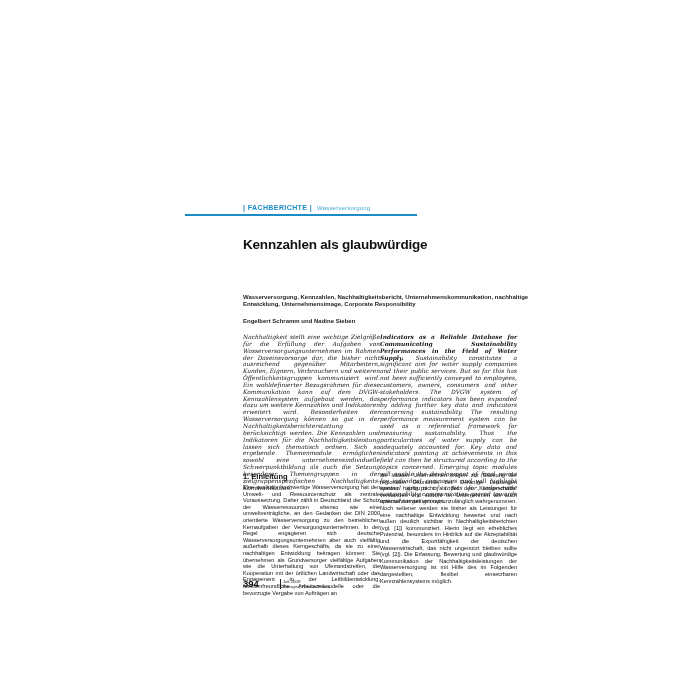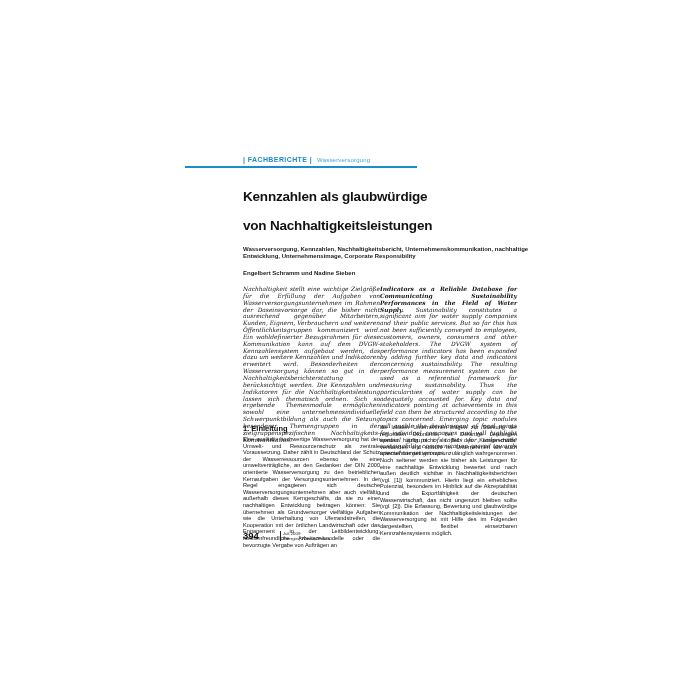--- a/index.html
+++ b/index.html
@@ -3,20 +3,21 @@
 <meta charset="utf-8">
 <style>
   html, body { margin: 0; padding: 0; background: #ffffff; }
   #canvas {
     position: relative;
     width: 700px; height: 620px;
     background: #ffffff;
     font-family: "Liberation Sans", sans-serif;
     color: #161616;
     overflow: hidden;
+    margin-top: 48px;
   }
   
   .jheader {
     position: absolute; left: 243px; top: 156px;
     display: flex; align-items: baseline; gap: 5px;
     white-space: nowrap;
   }
   .jheader .section {
     font-size: 7px; font-weight: bold; letter-spacing: .4px;
     color: #1b8cc6;
@@ -78,21 +79,21 @@
 
   <div class="jheader">
     <span class="section">| FACHBERICHTE |</span>
     <span class="topic">Wasserversorgung</span>
   </div>
   <div class="jrule"></div>
 
   <h1 class="title">
     <span>Kennzahlen als glaubwürdige</span><br>
     <br>
-    <span>von Nachhaltigkeitsleistungen</span><br>
+    <br>
   </h1>
 
   <div class="keywords">Wasserversorgung, Kennzahlen, Nachhaltigkeitsbericht, Unternehmenskommunikation, nachhaltige Entwicklung, Unternehmensimage, Corporate Responsibility</div>
 
   <div class="authors">Engelbert Schramm und Nadine Sieben</div>
 
   <div class="cols abstract-block">
     <div class="col abstract">Nachhaltigkeit stellt eine wichtige Zielgröße für die Erfüllung der Aufgaben von Wasserversorgungsunternehmen im Rahmen der Daseinsvorsorge dar, die bisher nicht ausreichend gegenüber Mitarbeitern, Kunden, Eignern, Verbrauchern und weiteren Öffentlichkeitsgruppen kommuniziert wird. Ein wohldefinierter Bezugsrahmen für diese Kommunikation kann auf dem DVGW-Kennzahlensystem aufgebaut werden, das dazu um weitere Kennzahlen und Indikatoren erweitert wird. Besonderheiten der Wasserversorgung können so gut in der Nachhaltigkeitsberichterstattung berücksichtigt werden. Die Kennzahlen und Indikatoren für die Nachhaltigkeitsleistung lassen sich thematisch ordnen. Sich so ergebende Themenmodule ermöglichen sowohl eine unternehmensindividuelle Schwerpunktbildung als auch die Setzung besonderer Themengruppen in der zielgruppenspezifischen Nachhaltigkeits-Kommunikation.</div>
     <div class="col abstract">
       <span class="en-title">Indicators as a Reliable Database for Communicating Sustainability Performances in the Field of Water Supply.</span>

